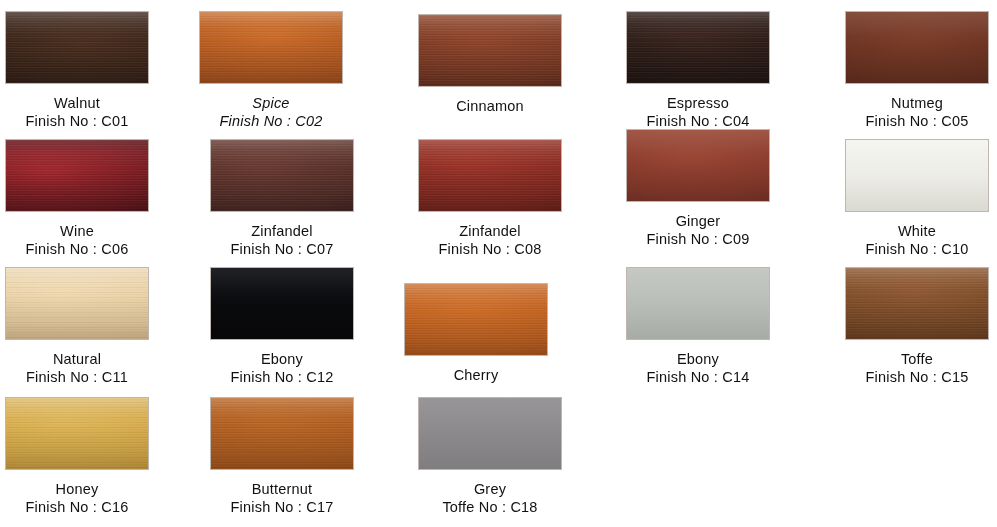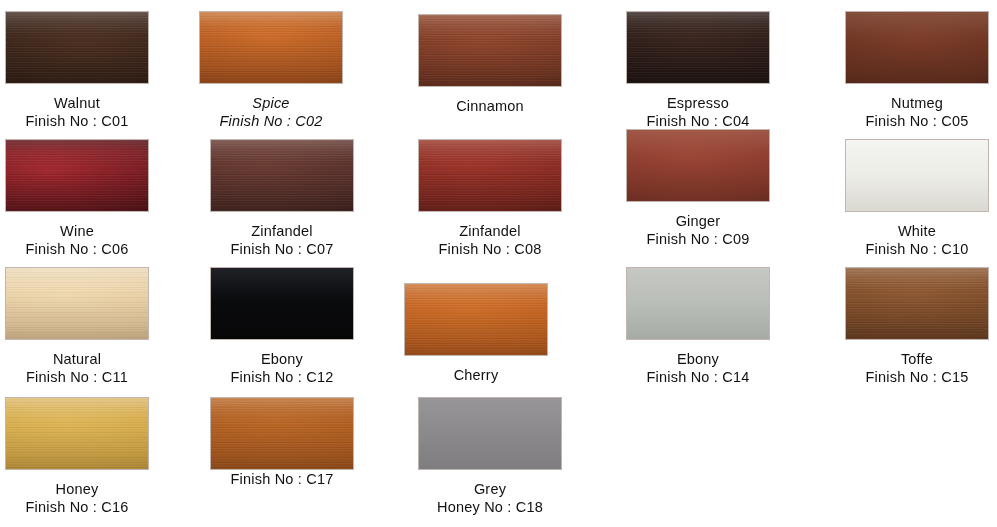--- a/index.html
+++ b/index.html
@@ -243,23 +243,24 @@
       </div>
       <div class="finish-label">Honey</div>
       <div class="finish-code">Finish No : C16</div>
     </div>
     <div class="finish-cell" style="left: 182px; top: 397px; width: 200px;">
       <div class="swatch-frame">
         <div class="swatch" style="background: linear-gradient(rgba(255, 210, 160, 0.16) 0%, rgba(255, 255, 255, 0) 28%, rgba(90, 40, 8, 0.16) 100%), radial-gradient(150% 115% at 45% 38%, rgb(186, 102, 36) 0%, rgb(174, 91, 30) 55%, rgb(154, 77, 24) 100%);"></div>
         <div class="grain"></div>
         <div class="shade"></div>
       </div>
+      <div class="finish-label">Butternut</div>
       <div class="finish-code">Finish No : C17</div>
     </div>
     <div class="finish-cell" style="left: 390px; top: 397px; width: 200px;">
       <div class="swatch-frame">
         <div class="swatch" style="background: linear-gradient(rgb(146, 144, 146) 0%, rgb(140, 137, 140) 50%, rgb(133, 130, 133) 100%);"></div>
         <div class="shade flat"></div>
       </div>
       <div class="finish-label">Grey</div>
-      <div class="finish-code">Honey No : C18</div>
+      <div class="finish-code">Toffe No : C18</div>
     </div>
   </div>
 
 </body></html>

